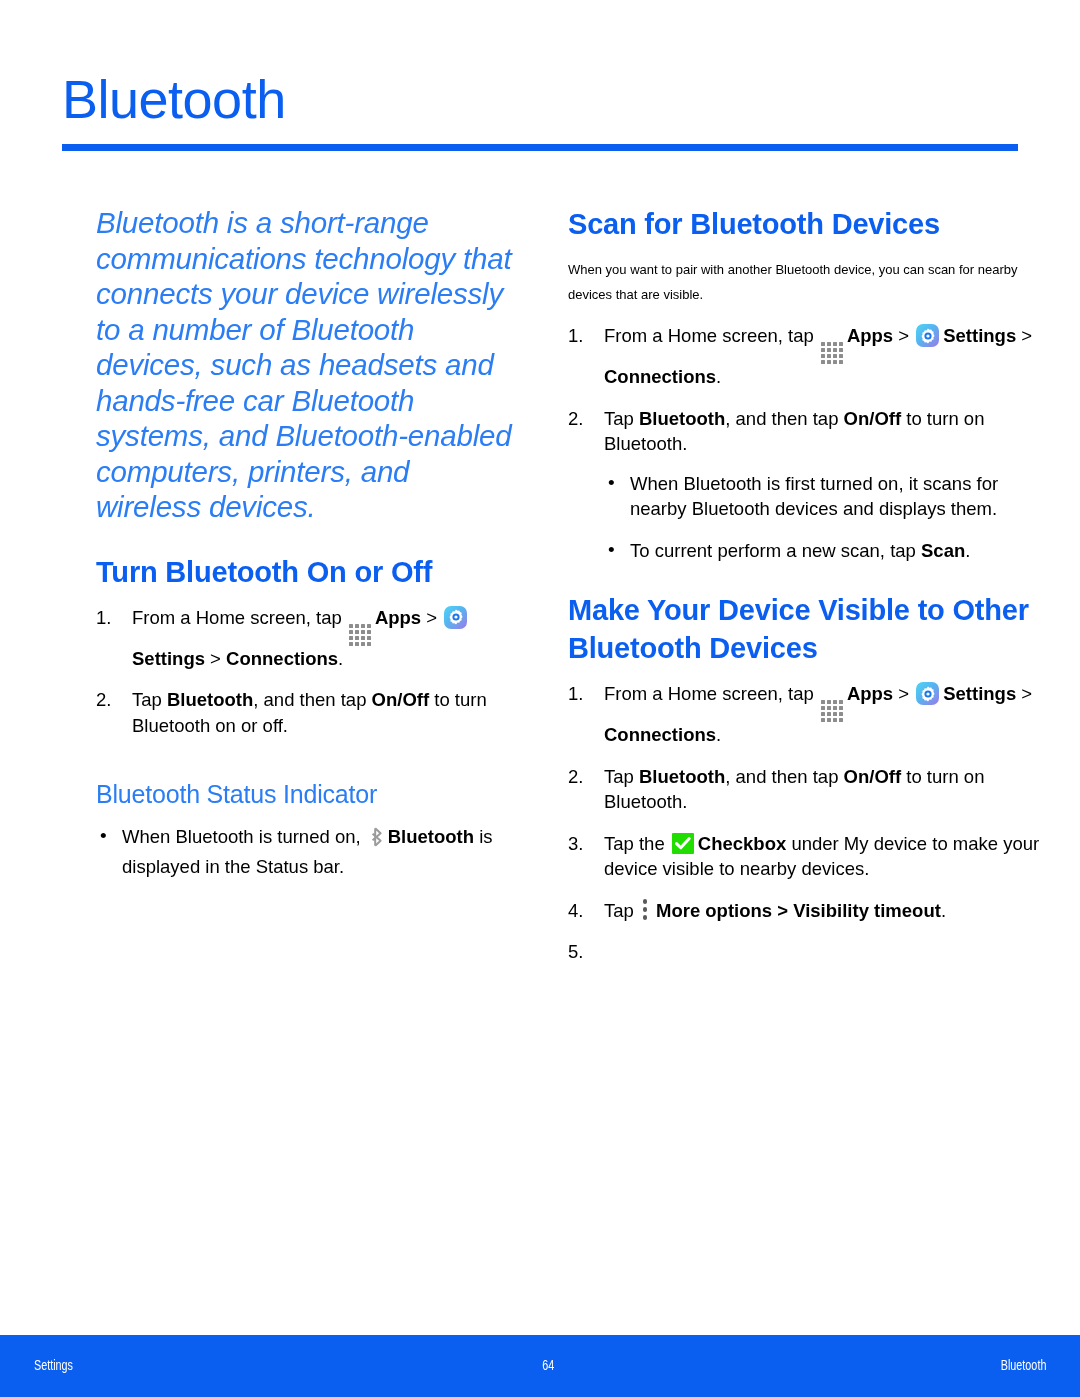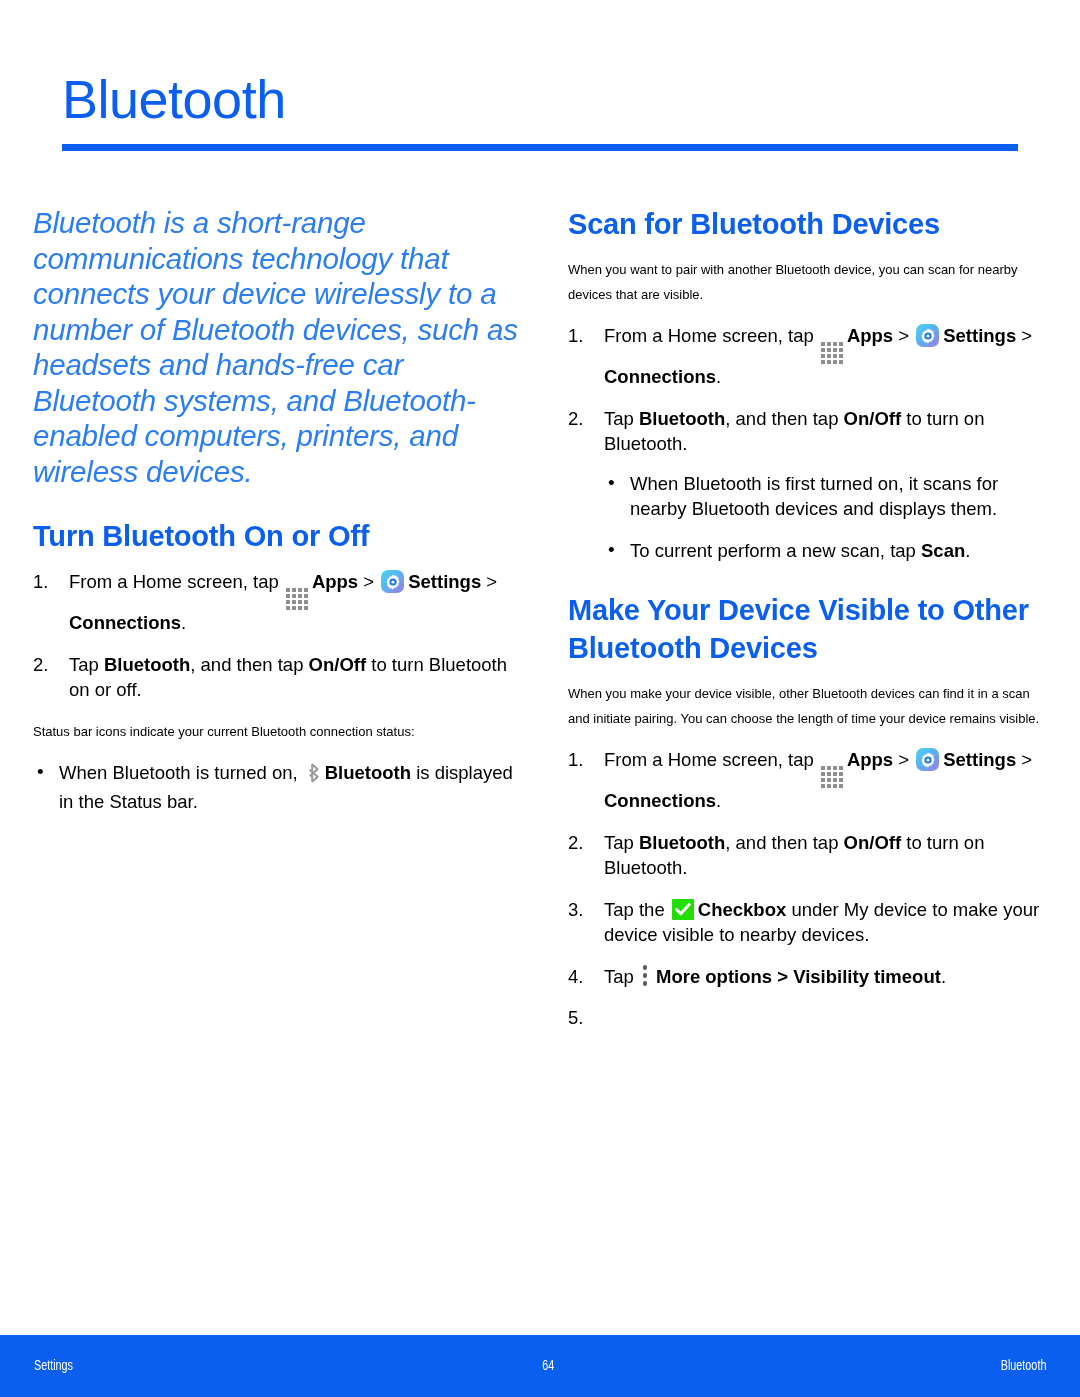--- a/index.html
+++ b/index.html
@@ -52,21 +52,21 @@
     top: 205px;
     width: 1080px;
     display: flex;
     gap: 0;
   }
   .col {
     box-sizing: border-box;
   }
   .col-left {
     width: 540px;
-    padding-left: 33px;
+    padding-left: 96px;
     padding-right: 22px;
   }
   .col-right {
     width: 540px;
     padding-left: 28px;
     padding-right: 30px;
   }
 
   
   .intro {
@@ -305,22 +305,22 @@
                 <path fill="#ffffff" d="M9 1.6l1.5 1.1 1.8-.3.7 1.7 1.7.7-.3 1.8L15.5 9l-1.1 1.5.3 1.8-1.7.7-.7 1.7-1.8-.3L9 16.4l-1.5-1.1-1.8.3-.7-1.7-1.7-.7.3-1.8L2.5 9l1.1-1.5-.3-1.8 1.7-.7.7-1.7 1.8.3z"></path>
                 <circle cx="9" cy="9" r="3.6" fill="#1b78e8"></circle>
                 <circle cx="9" cy="9" r="1.6" fill="#ffffff"></circle>
               </svg></span><b>Settings</b><span> &gt; </span><b>Connections</b><span>.</span>
         </li>
         <li>
           <span class="num">2.</span><span>Tap </span><b>Bluetooth</b><span>, and then tap </span><b>On/Off</b><span> to turn Bluetooth on or off.</span>
         </li>
       </ol>
 
-
-      <p class="body">Status bar icons indicate your current Bluetooth connection status:</p>
+      <h3 class="subsection">Bluetooth Status Indicator</h3>
+
 
       <ul class="bullets">
         <li>
           <span class="dot">•</span><span>When Bluetooth is turned on, </span><span class="bt-glyph"><svg width="16" height="20" viewBox="0 0 16 20" aria-hidden="true">
                 <path d="M7.2 1.2 L12.6 6.2 L4.6 13.2 M7.2 18.8 L12.6 13.8 L4.6 6.8 M7.2 1.2 L7.2 18.8" stroke="#9a9a9a" stroke-width="2" fill="none" stroke-linejoin="round"></path>
               </svg></span><b>Bluetooth</b><span> is displayed in the Status bar.</span>
         </li>
       </ul>
 
     </div>
@@ -365,21 +365,20 @@
             </li>
             <li>
               <span class="dot">•</span><span>To current perform a new scan, tap </span><b>Scan</b><span>.</span>
             </li>
           </ul>
         </li>
       </ol>
 
       <h2 class="section spaced">Make Your Device Visible to Other Bluetooth Devices</h2>
 
-      <p class="body">When you make your device visible, other Bluetooth devices can find it in a scan and initiate pairing. You can choose the length of time your device remains visible.</p>
 
       <ol class="steps">
         <li>
           <span class="num">1.</span><span>From a Home screen, tap </span><span class="apps-icon">
               <i></i>
               <i></i>
               <i></i>
               <i></i>
               <i></i>
               <i></i>

